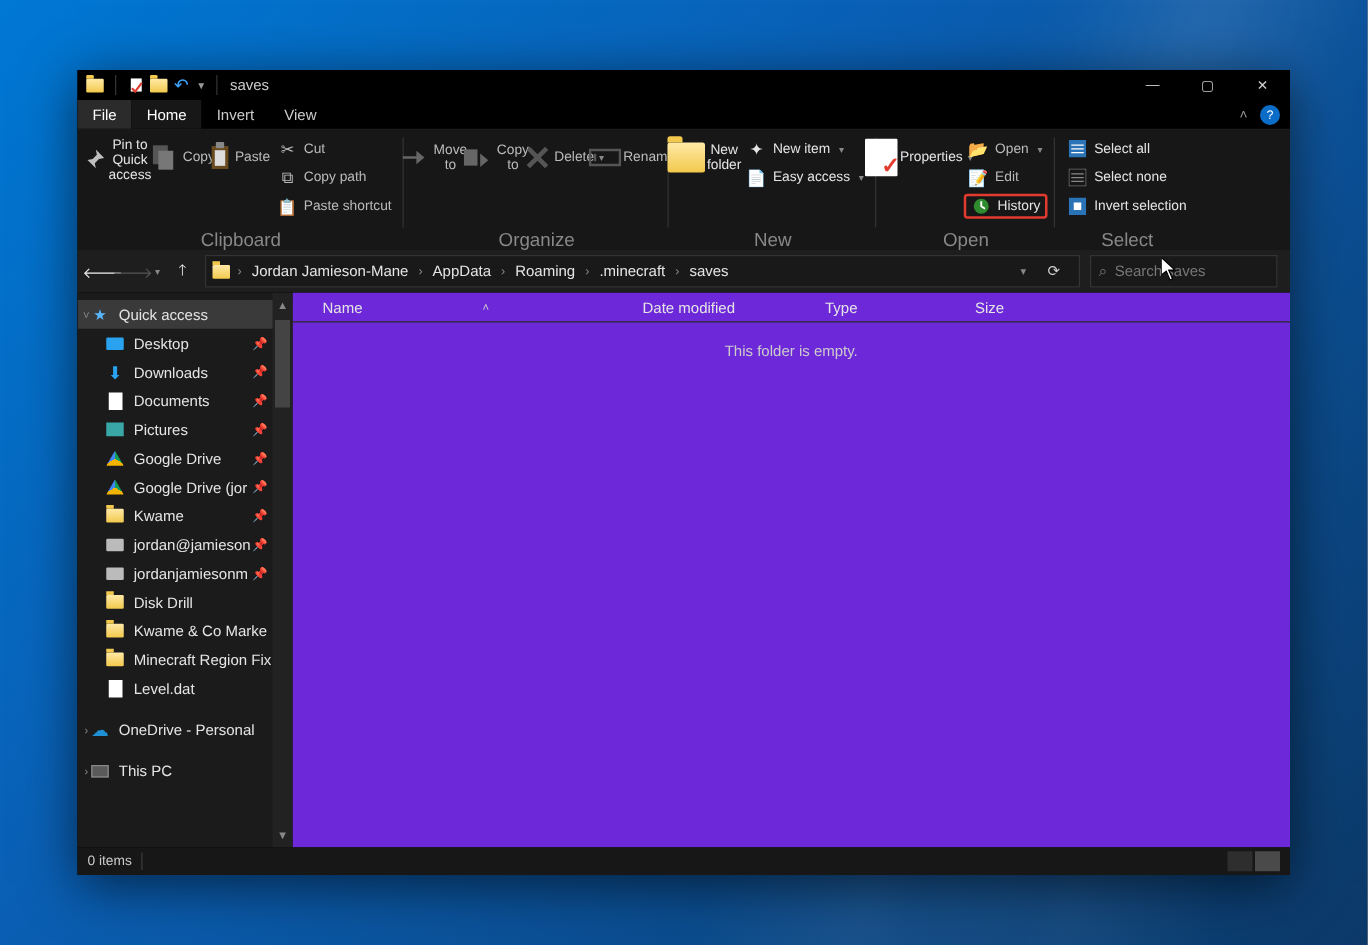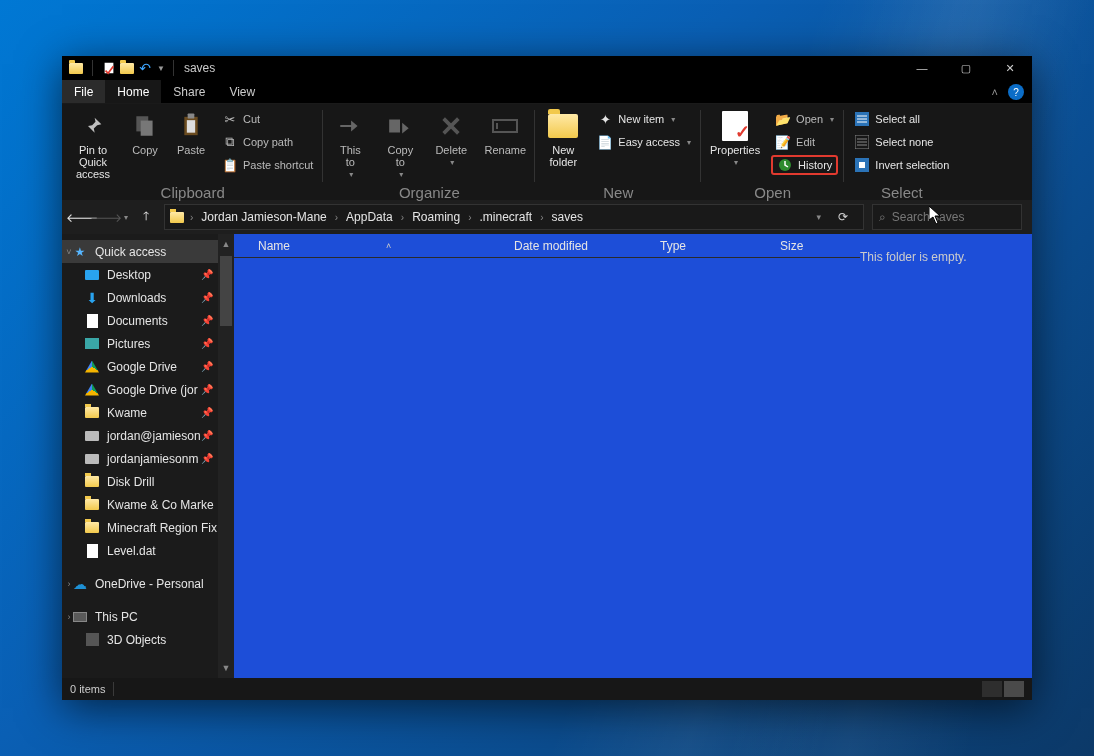--- a/index.html
+++ b/index.html
@@ -77,21 +77,21 @@
   padding: 4px 6px 2px;
   position: relative;
 }
 .group::after {
   content: ""; position: absolute; right: 0; top: 6px; bottom: 18px;
   width: 1px; background: #333;
 }
 .group:last-child::after { display: none; }
 .group .content { display: flex; flex: 1; gap: 8px; align-items: flex-start; }
 .group .label { text-align: center; color: #888; font-size: 15px; margin-top: 2px; height: 14px; }
-.rb-btn-lg { display: flex; flex-direction: column; align-items: center; justify-content: flex-end; width: 50px; padding-top: 2px; gap: 2px; color: #bbb; }
+.rb-btn-lg { display: flex; flex-direction: row; align-items: center; justify-content: center; width: 50px; padding-top: 2px; gap: 2px; color: #bbb; }
 .rb-btn-lg.enabled { color: #e5e5e5; }
 .rb-btn-lg .icon-box { width: 32px; height: 32px; display: flex; align-items: center; justify-content: center; }
 .rb-btn-lg .txt { text-align: center; line-height: 12px; }
 .rb-stack { display: flex; flex-direction: column; gap: 3px; padding-top: 1px; }
 .rb-btn-sm { display: flex; align-items: center; gap: 5px; color: #bbb; font-size: 11px; height: 20px; padding: 0 4px; }
 .rb-btn-sm.enabled { color: #e5e5e5; }
 .rb-btn-sm .mini-icon { width: 16px; height: 16px; display: flex; align-items: center; justify-content: center; font-size: 13px; }
 .highlight-box {
   border: 2px solid #e13a2f;
   border-radius: 3px;
@@ -176,22 +176,22 @@
 .disk-icon { background: #bbb; width: 14px; height: 10px; border-radius: 1px; }
 .fold-icon { width: 14px; height: 11px; background: linear-gradient(#ffe9a6,#f2c94c); position: relative; border-radius: 1px; }
 .fold-icon::before { content: ""; position: absolute; top: -3px; left: 0; width: 6px; height: 3px; background: #f2c94c; }
 .file-icon { background: #fff; width: 11px; height: 14px; }
 .cloud-icon { color: #1e90d4; font-size: 14px; }
 .pc-icon { background: #5a5a5a; width: 14px; height: 10px; border: 1px solid #888; }
 .obj-icon { background: #555; width: 13px; height: 13px; }
 
 .listarea {
   flex: 1;
-  display: flex; flex-direction: row;
-  background: #1d4ed8;
+  display: flex; flex-direction: column;
+  background: #6d28d9;
 }
 .col-headers {
   height: 24px;
   display: flex;
   align-items: center;
   font-size: 12px;
   color: #e5e5e5;
   border-bottom: 1px solid #2a2a2a;
   padding-left: 24px;
 }
@@ -252,21 +252,21 @@
     <div class="winctrls">
       <div>―</div>
       <div>▢</div>
       <div class="close">✕</div>
     </div>
   </div>
 
   <div class="ribbon-tabs">
     <div class="tab file">File</div>
     <div class="tab active">Home</div>
-    <div class="tab">Share</div>
+    <div class="tab">Invert</div>
     <div class="tab">View</div>
     <div class="spacer"></div>
     <div class="collapse">˄</div>
     <div class="help">?</div>
   </div>
 
   <div class="ribbon">
 
     <div class="group">
       <div class="content">
@@ -317,21 +317,21 @@
     </div>
 
     <div class="group">
       <div class="content">
         <div class="rb-btn-lg" style="width:42px">
           <div class="icon-box">
             <svg width="26" height="26" viewBox="0 0 24 24">
                 <path d="M3 6h10v4l6-5-6-5v4H3z" fill="#666" transform="translate(0 7)"></path>
               </svg>
           </div>
-          <div class="txt" style="white-space:pre-line">This
+          <div class="txt" style="white-space:pre-line">Move
 to</div>
           <span class="caret-sm">▾</span>
         </div>
         <div class="rb-btn-lg" style="width:42px">
           <div class="icon-box">
             <svg width="26" height="26" viewBox="0 0 24 24">
                 <rect x="2" y="6" width="10" height="12" fill="#666"></rect>
                 <path d="M14 9l6 5-6 5z" fill="#666"></path>
               </svg>
           </div>
@@ -591,26 +591,20 @@
         <span>OneDrive - Personal</span>
       </div>
       <div style="height:10px"></div>
       <div class="nav-item header">
         <span class="expand">›</span>
         <span class="ni-icon">
             <span class="pc-icon"></span>
           </span>
         <span>This PC</span>
       </div>
-      <div class="nav-item">
-        <span class="ni-icon">
-            <span class="obj-icon"></span>
-          </span>
-        <span>3D Objects</span>
-      </div>
       <div class="nav-scroll">
         <div class="arr up">▲</div>
         <div class="thumb"></div>
         <div class="arr down">▼</div>
       </div>
     </div>
 
     <div class="listarea">
       <div class="col-headers">
         <div class="col name">

